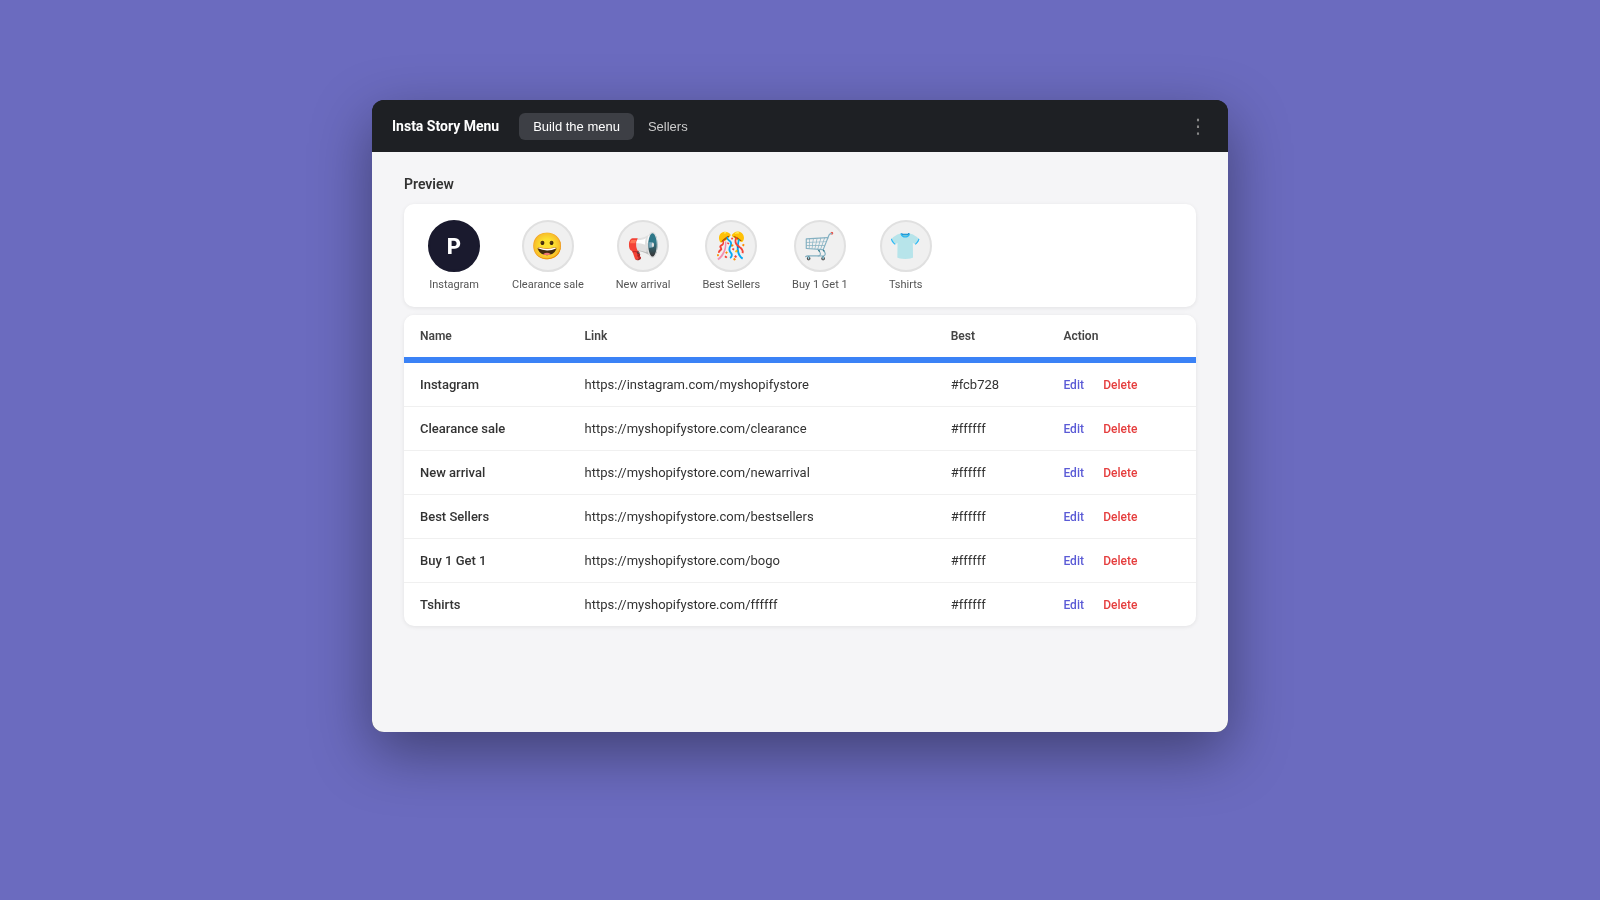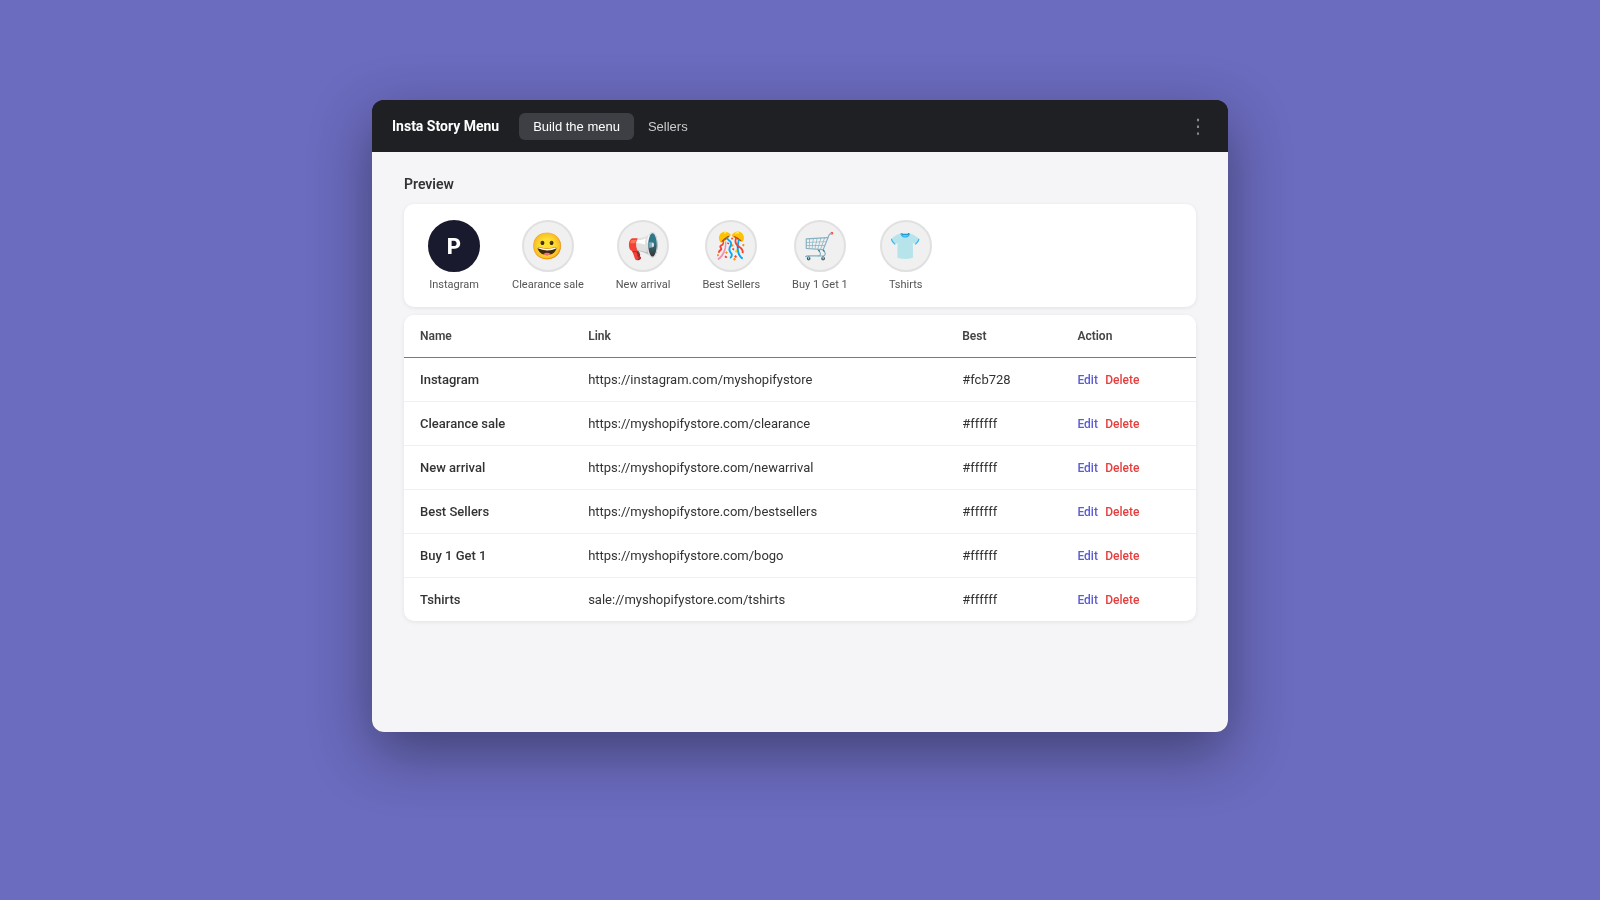--- a/index.html
+++ b/index.html
@@ -190,21 +190,21 @@
       box-shadow: 0 1px 4px rgba(0,0,0,0.08);
       border-collapse: collapse;
     }
 
     .menu-table th {
       text-align: left;
       padding: 14px 16px;
       font-size: 12px;
       font-weight: 600;
       color: #444;
-      border-bottom: 1px solid #3b82f6;
+      border-bottom: 6px solid #3b82f6;
       background: #ffffff;
     }
 
     .menu-table td {
       padding: 14px 16px;
       font-size: 13px;
       color: #333;
       border-bottom: 1px solid #f0f0f0;
     }
 
@@ -225,21 +225,21 @@
     .td-color {
       color: #555;
       font-size: 12px;
     }
 
     .action-edit {
       color: #5b5bd6;
       font-size: 12px;
       font-weight: 500;
       cursor: pointer;
-      margin-right: 4px;
+      margin-right: 16px;
     }
 
     .action-delete {
       color: #e53e3e;
       font-size: 12px;
       font-weight: 500;
       cursor: pointer;
     }
   </style>
 </head>
@@ -354,21 +354,21 @@
           <td class="td-link">https://myshopifystore.com/bogo</td>
           <td class="td-color">#ffffff</td>
           <td>
             <span class="action-edit">Edit</span>
             <span class="action-delete">Delete</span>
           </td>
         </tr>
 
         <tr>
           <td class="td-name">Tshirts</td>
-          <td class="td-link">sale://myshopifystore.com/tshirts</td>
+          <td class="td-link">https://myshopifystore.com/ffffff</td>
           <td class="td-color">#ffffff</td>
           <td>
             <span class="action-edit">Edit</span>
             <span class="action-delete">Delete</span>
           </td>
         </tr>
       </tbody>
     </table>
 
   </div>

